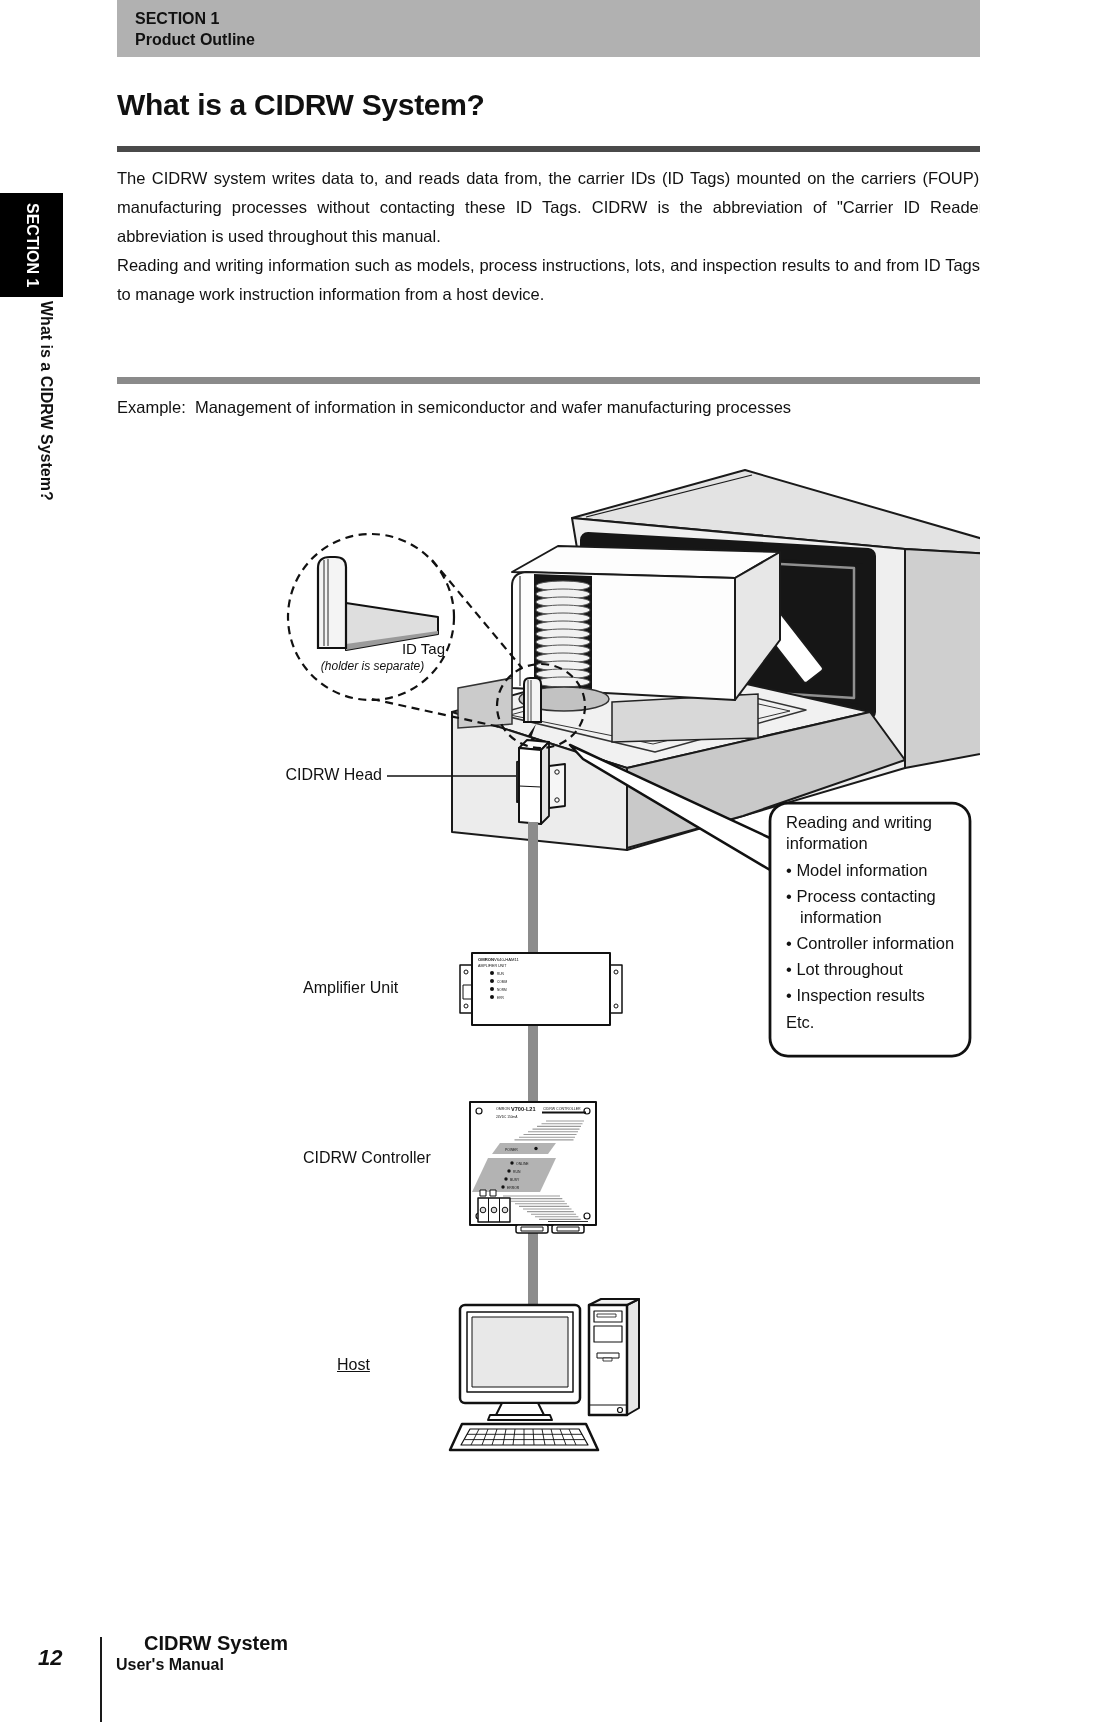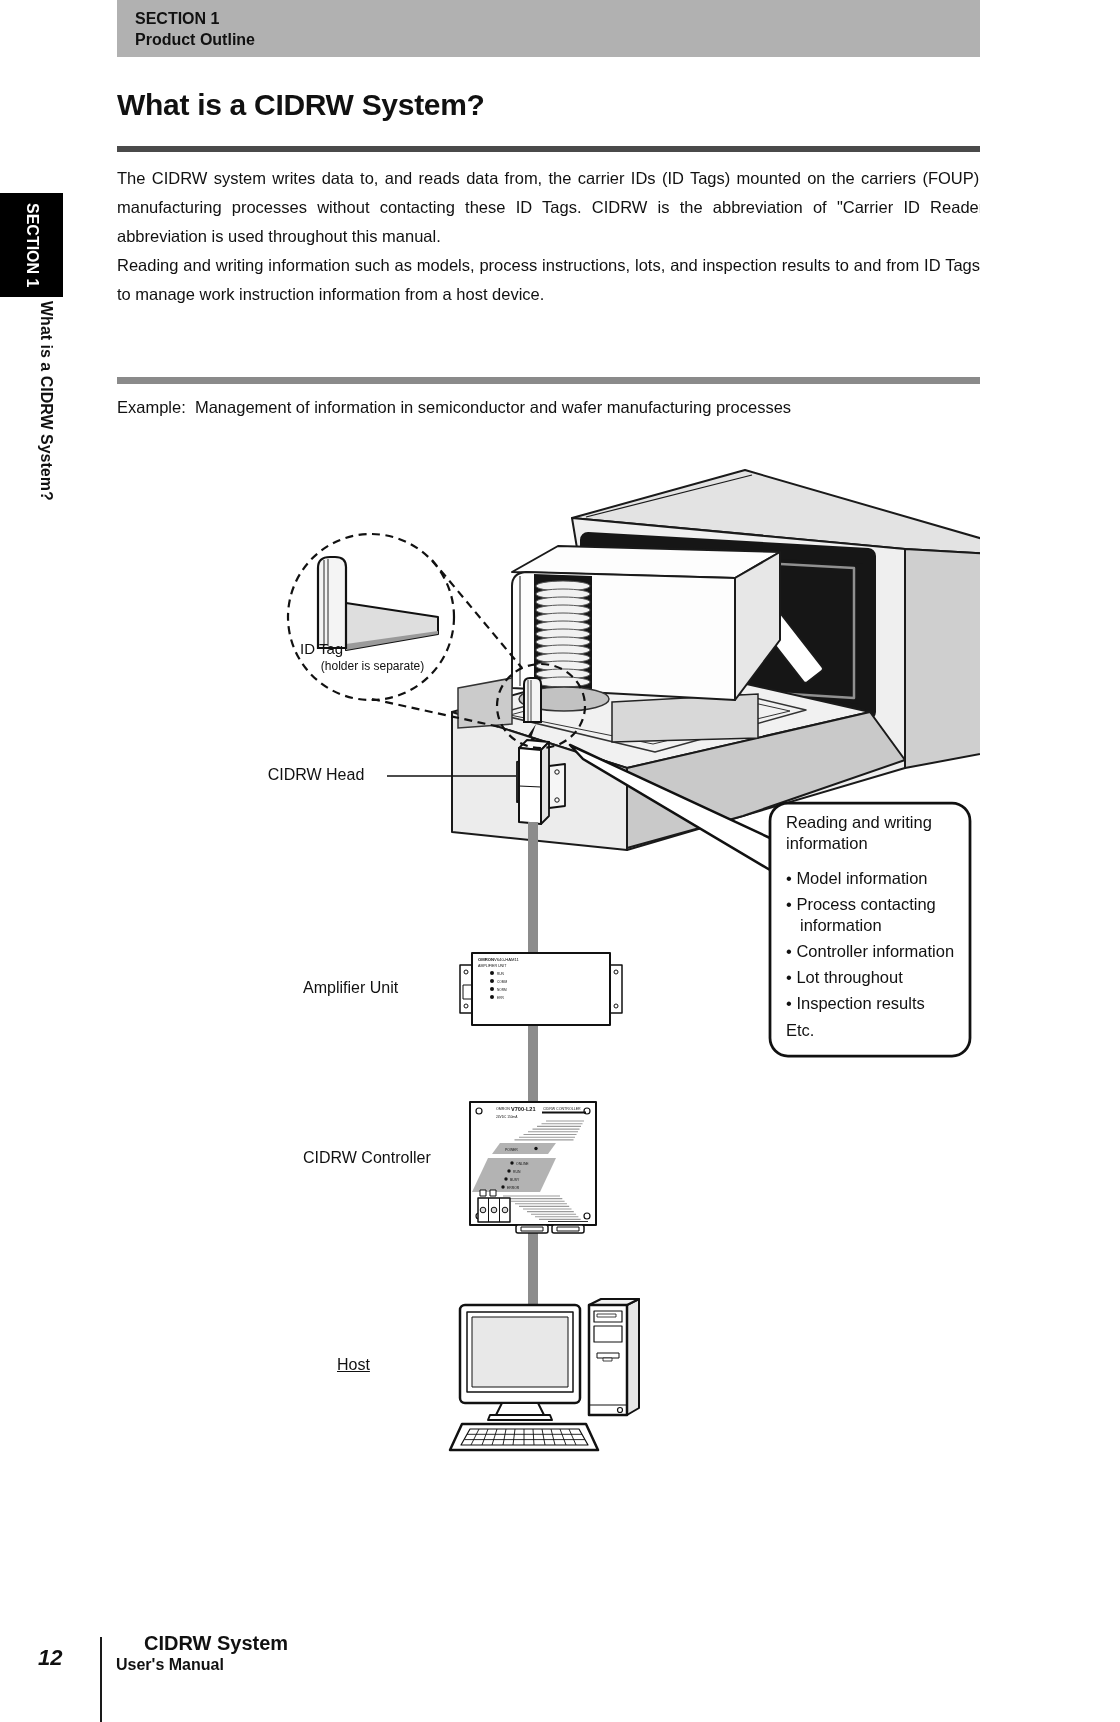--- a/index.html
+++ b/index.html
@@ -21,30 +21,30 @@
 
   
   .page-title { left:117px; top:88px; font-size:30px; font-weight:bold; letter-spacing:-0.3px; }
   .rule-dark { left:117px; top:146px; width:995px; height:6px; background:#4a4a4a; }
   .intro { left:117px; top:164px; width:995px; font-size:16.5px; line-height:29px; text-align:justify; }
   .rule-gray { left:117px; top:377px; width:995px; height:7px; background:#8a8a8a; }
   .example { left:117px; top:398px; font-size:16.5px; white-space:pre; }
 
   
   .dlabel { font-size:16px; color:#111; }
-  .lbl-idtag { left:300px; top:640px; width:145px; text-align:left; font-size:15px; }
-  .lbl-idtag-note { left:295px; top:659px; width:155px; text-align:center; font-size:12px; }
-  .lbl-head { left:250px; top:766px; width:132px; text-align:center; }
+  .lbl-idtag { left:300px; top:640px; width:145px; text-align:right; font-size:15px; }
+  .lbl-idtag-note { left:295px; top:659px; width:155px; text-align:center; font-size:12px;font-style:italic; }
+  .lbl-head { left:250px; top:766px; width:132px; text-align:right; }
   .lbl-amp { left:303px; top:979px; }
   .lbl-ctrl { left:303px; top:1149px; }
   .lbl-host { left:337px; top:1356px;text-decoration:underline; }
 
   
   .callout-text { left:786px; top:812px; width:172px; font-size:16.5px; line-height:21px; color:#111; }
-  .callout-text .c-title { margin-bottom:14px; }
+  .callout-text .c-title { margin-bottom:6px; }
   .callout-text ul { list-style:none; }
   .callout-text li { padding-left:14px; text-indent:-14px; margin-top:5px; }
   .callout-text li::before { content:"\2022\00a0"; }
   .callout-text .c-etc { margin-top:6px; }
 
   
   .foot-num { left:38px; top:1645px; font-size:22px; font-weight:bold;font-style:italic; }
   .foot-rule { left:100px; top:1637px; width:2px; height:85px; background:#1a1a1a; }
   .foot-title { left:116px; top:1632px; font-size:20px; font-weight:bold; line-height:22px;margin-left:28px; }
   .foot-sub { left:116px; top:1656px; font-size:16px; font-weight:bold; }

